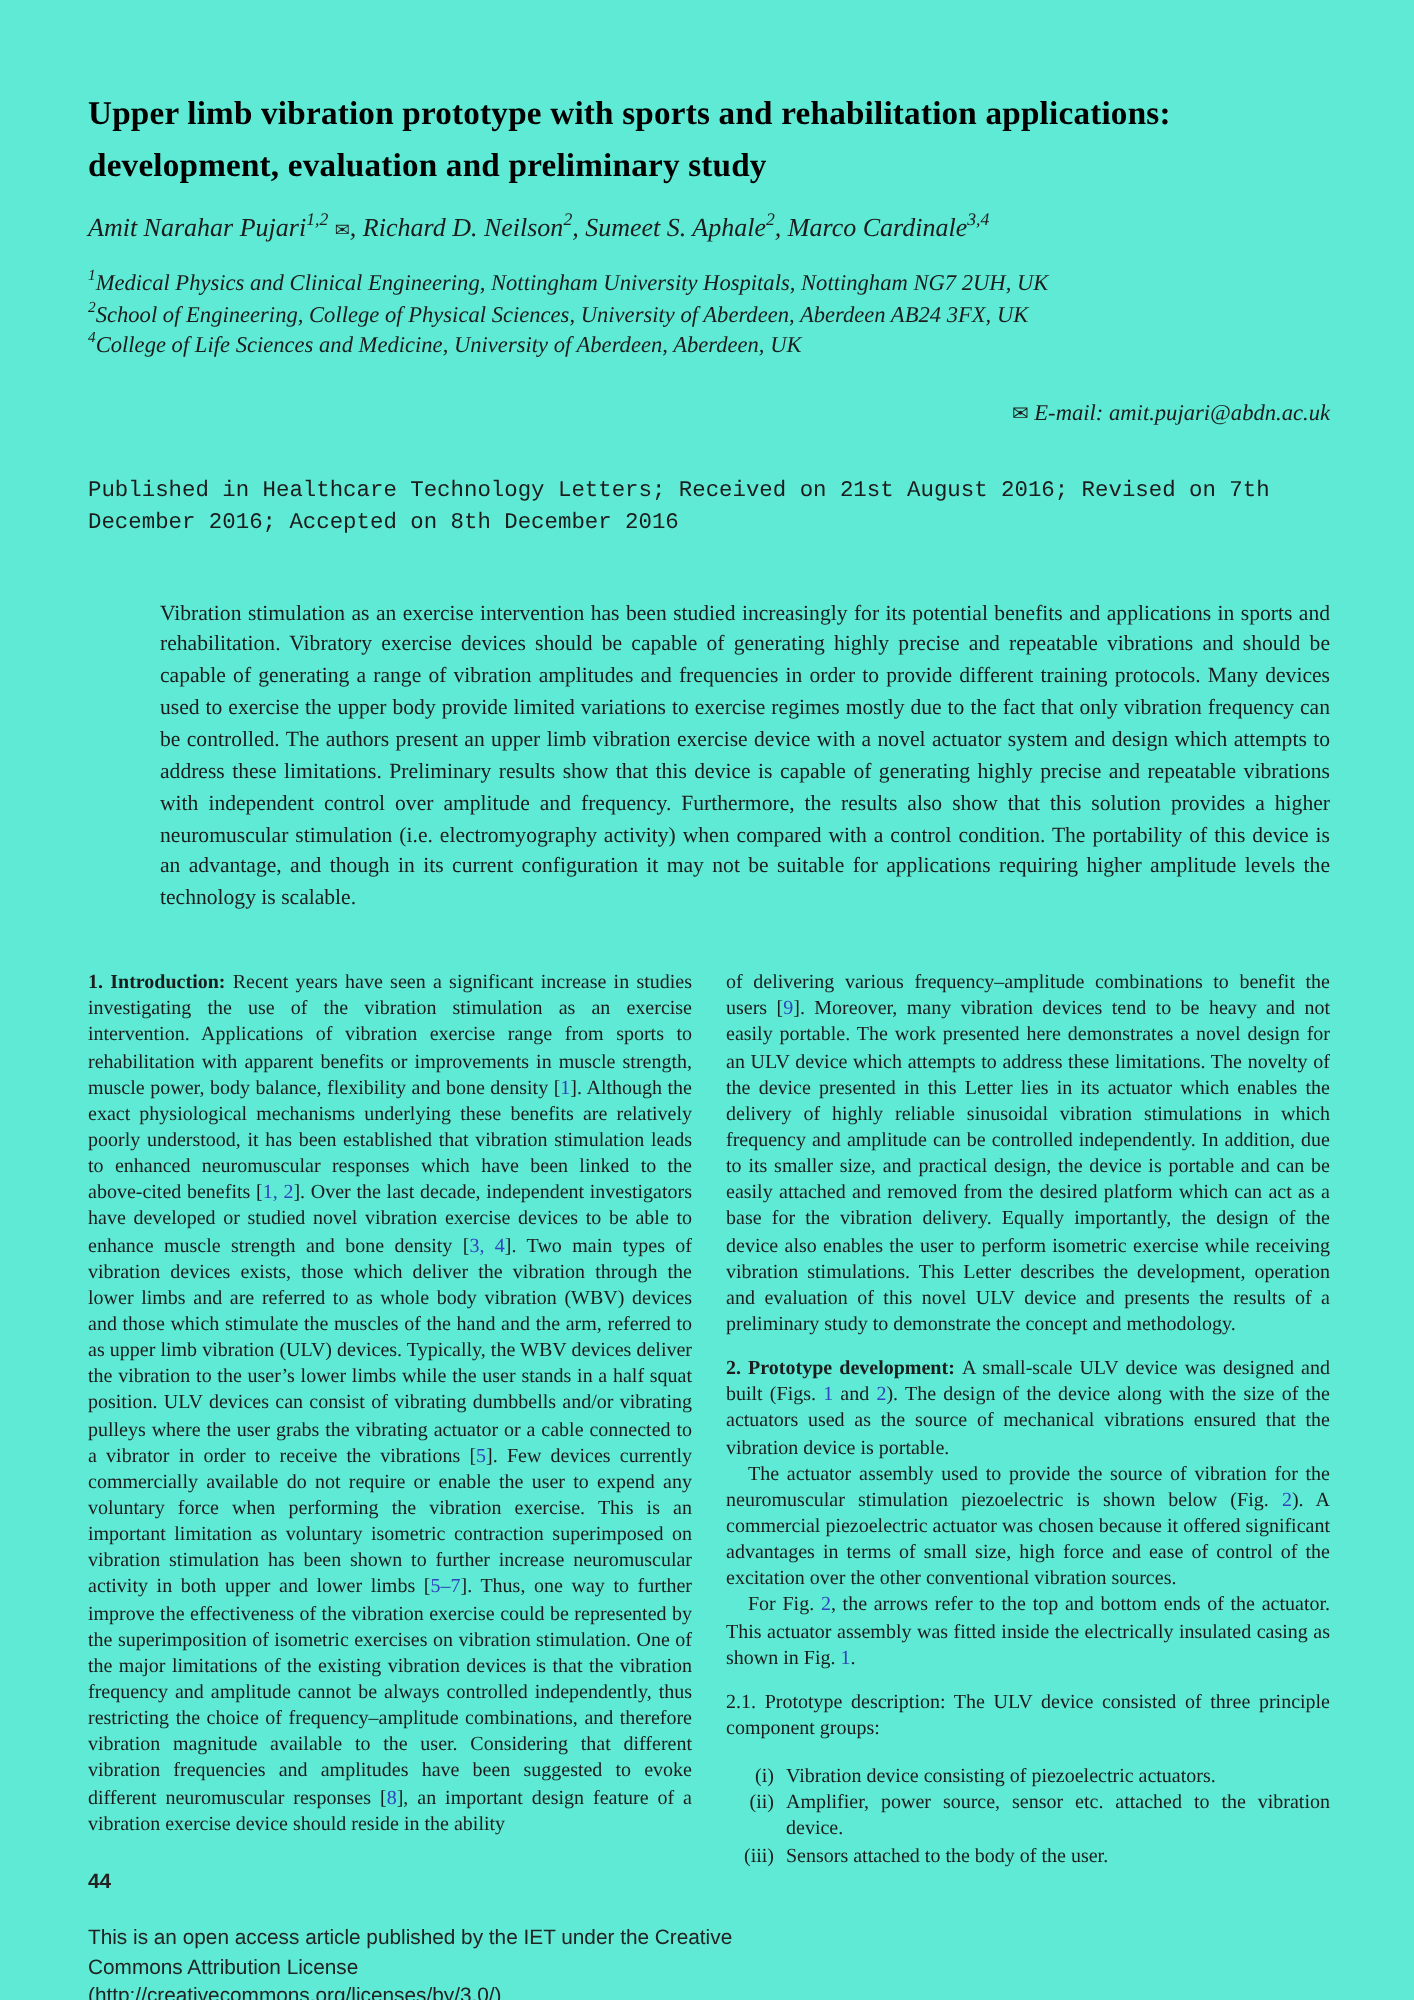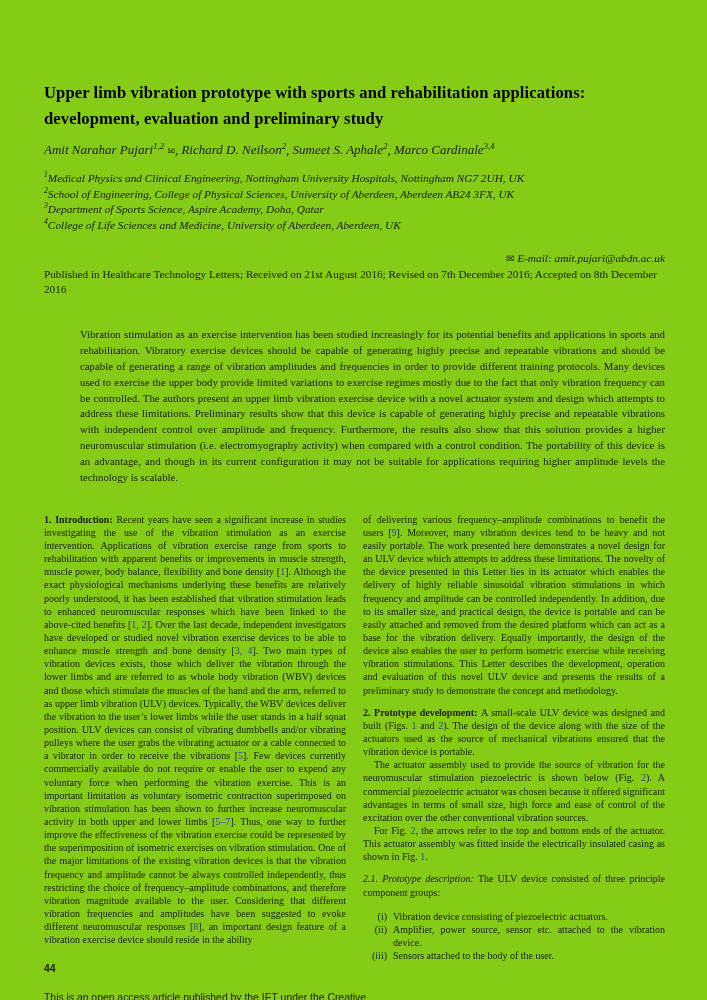--- a/index.html
+++ b/index.html
@@ -1,49 +1,49 @@
 <!DOCTYPE html>
 <html><head>
 <meta charset="utf-8">
 <style>
   html,body{margin:0;padding:0;background:#ffffff;}
   body{width:707px;height:1000px;overflow:hidden;}
   .page{
     box-sizing:border-box;width:707px;height:1000px;
-    padding:80px 42px 26px 44px;
+    padding:44px 42px 26px 44px;
     display:flex;flex-direction:column;
     font-family:"Liberation Serif", serif;color:#1c1c1c;
-    background:#84cc16;
+    background:#5eead4;
   }
   .title{
     font-size:16.6px;font-weight:bold;color:#000;
     line-height:1.55;margin:0 0 10px 0;letter-spacing:.1px;
   }
   .authors{
     font-style:italic;font-size:13px;margin:0 0 12px 0;line-height:1.35;
   }
   .affil{font-style:italic;font-size:11.3px;line-height:1.38;}
   .affil .sup{font-size:68%;vertical-align:super;line-height:0;}
   .email-line{font-style:italic;font-size:11.3px;line-height:1.45;margin-top:17px;text-align:right;}
   .env{font-style:normal;font-size:10px;}
-  .published{font-size:11.2px;margin-top:0;line-height:1.4;}
+  .published{font-size:11.2px;margin-top:24px;line-height:1.4;font-family:Liberation Mono, monospace;}
   .abstract{
     font-size:10.8px;line-height:1.47;text-align:justify;
     margin-top:29px;
     margin-left:36px;
   }
   .columns{
     display:flex;gap:17px;margin-top:27px;flex:0 0 auto;
   }
   .col{width:302px;font-size:10px;line-height:1.315;text-align:justify;}
   .col p{margin:0;}
   .col p.gap{margin-top:9px;}
   .col p.indent{text-indent:11px;}
   .seg-b{font-weight:bold;}
-  .seg-i{font-style:italic;}
+  .seg-i{}
   .seg-sup{font-size:68%;vertical-align:super;line-height:0;}
   .seg-link{color:#3143bd;}
   .seg-env{font-style:normal;font-size:9px;}
   .complist{margin-top:11px;}
   .complist .row{display:grid;grid-template-columns:24px 1fr;column-gap:6px;margin:0;}
   .complist .marker{text-align:right;}
   .complist .itext{text-align:justify;}
   .footer{
     margin-top:auto;display:flex;justify-content:space-between;align-items:flex-end;
     font-family:"Liberation Sans", sans-serif;font-size:10.4px;line-height:1.4;color:#222;
@@ -56,21 +56,20 @@
 
 <div class="page">
 
   <h1 class="title">Upper limb vibration prototype with sports and rehabilitation applications: development, evaluation and preliminary study</h1>
 
   <div class="authors"><span>Amit Narahar Pujari</span><span class="seg-sup">1,2</span><span> </span><span class="seg-env">✉</span><span>, Richard D. Neilson</span><span class="seg-sup">2</span><span>, Sumeet S. Aphale</span><span class="seg-sup">2</span><span>, Marco Cardinale</span><span class="seg-sup">3,4</span></div>
 
   <div class="affils">
     <div class="affil"><span class="sup">1</span><span>Medical Physics and Clinical Engineering, Nottingham University Hospitals, Nottingham NG7 2UH, UK</span></div>
     <div class="affil"><span class="sup">2</span><span>School of Engineering, College of Physical Sciences, University of Aberdeen, Aberdeen AB24 3FX, UK</span></div>
-    <div class="affil"><span class="sup">3</span><span>Department of Sports Science, Aspire Academy, Doha, Qatar</span></div>
     <div class="affil"><span class="sup">4</span><span>College of Life Sciences and Medicine, University of Aberdeen, Aberdeen, UK</span></div>
   </div>
 
   <div class="email-line">
     <span class="env">✉</span>
     <span>E-mail: </span><span>amit.pujari@abdn.ac.uk</span>
   </div>
 
   <div class="published">Published in Healthcare Technology Letters; Received on 21st August 2016; Revised on 7th December 2016; Accepted on 8th December 2016</div>
 

